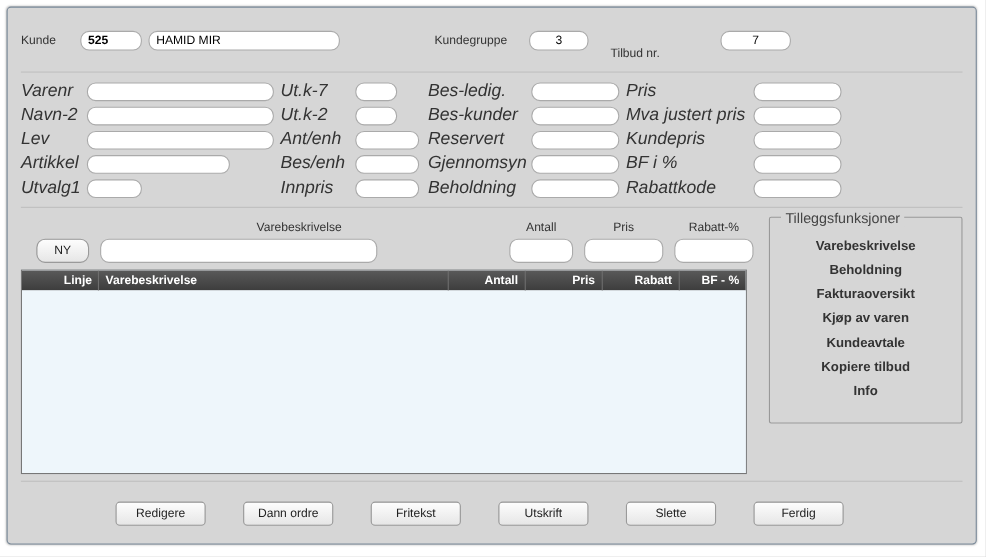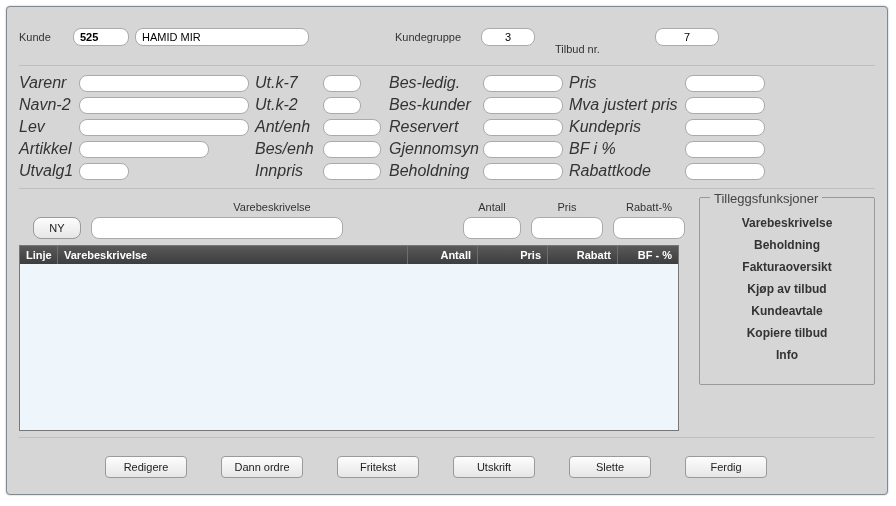--- a/index.html
+++ b/index.html
@@ -18,21 +18,21 @@
   .field-grid input.small{width:38px;}
   .entry-row{display:flex;align-items:flex-end;gap:10px;margin:4px 0 6px 0;}
   .entry-col{display:flex;flex-direction:column;align-items:center;}
   .entry-col .hdr{font-size:11px;margin-bottom:4px;color:#333;}
   .entry-col input{border:1px solid #aaa;border-radius:8px;height:22px;padding:2px 6px;font-size:11px;background:#fff;}
   .btn{background:linear-gradient(#fdfdfd,#e6e6e6);border:1px solid #9a9a9a;border-radius:4px;height:22px;font-size:11px;padding:0 10px;cursor:pointer;color:#222;margin-left:14px;}
   .btn.ny{width:48px;height:22px;border-radius:8px;}
   .grid-wrap{display:flex;gap:14px;align-items:flex-start;}
   .grid-area{flex:1;}
   .grid{border:1px solid #777;background:#eef6fb;height:186px;width:660px;overflow:hidden;}
-  .grid-header{display:flex;background:linear-gradient(#595959,#3d3d3d);color:#fff;font-size:11px;font-weight:bold;height:18px;align-items:center;}
+  .grid-header{display:flex;background:linear-gradient(#595959,#3d3d3d);color:#fff;font-size:11px;font-weight:bold;height:18px;align-items:center;padding-left:32px;}
   .gh{padding:0 6px;border-right:1px solid #6e6e6e;height:100%;display:flex;align-items:center;}
   .gh.linje{width:38px;}
   .gh.vb{flex:1;}
   .gh.ant{width:70px;justify-content:flex-end;}
   .gh.pris{width:70px;justify-content:flex-end;}
   .gh.rab{width:70px;justify-content:flex-end;}
   .gh.bf{width:60px;justify-content:flex-end;border-right:none;}
   .grid-body{height:168px;background:#eef6fb;}
   .side-box{border:1px solid #999;border-radius:2px;padding:10px 8px 14px 8px;width:176px;position:relative;background:#d6d6d6;}
   .side-box .legend{position:absolute;top:-7px;left:10px;background:#d6d6d6;padding:0 4px;font-size:13px;color:#444;}
@@ -149,21 +149,21 @@
           <div class="grid-body"></div>
         </div>
 
       </div>
 
       <div class="side-box">
         <span class="legend">Tilleggsfunksjoner</span>
         <a class="link">Varebeskrivelse</a>
         <a class="link">Beholdning</a>
         <a class="link">Fakturaoversikt</a>
-        <a class="link">Kjøp av tilbud</a>
+        <a class="link">Kjøp av varen</a>
         <a class="link">Kundeavtale</a>
         <a class="link">Kopiere tilbud</a>
         <a class="link">Info</a>
       </div>
     </div>
 
     <hr class="hr">
 
     <div class="bottom-row">
       <button class="btn">Redigere</button>

